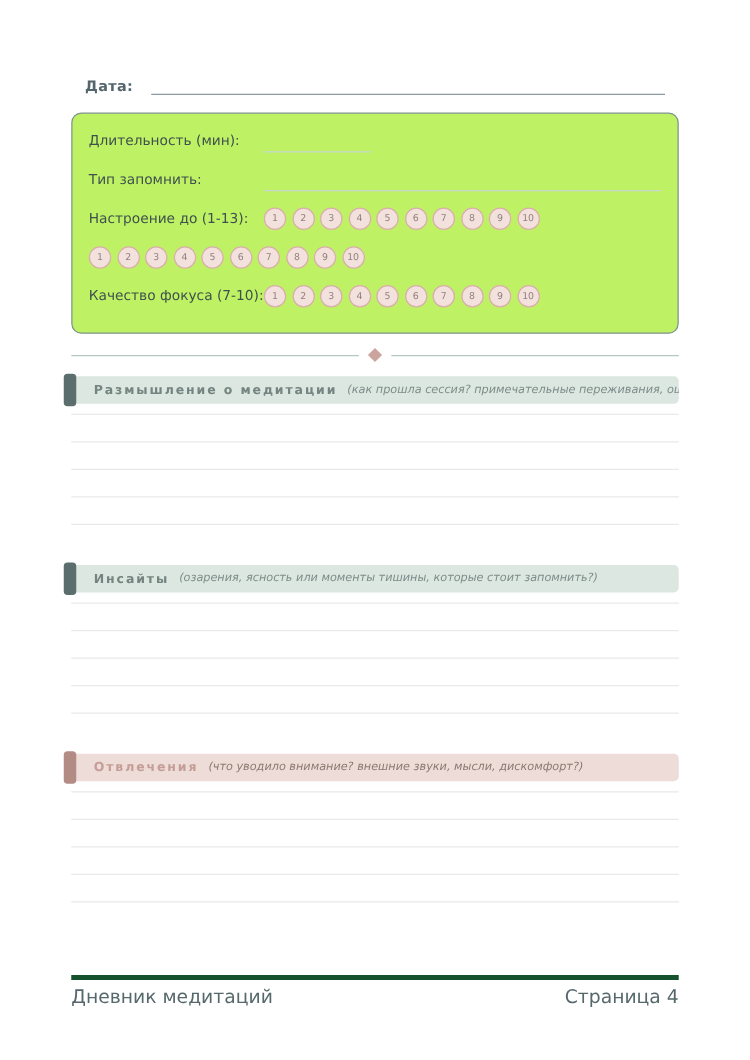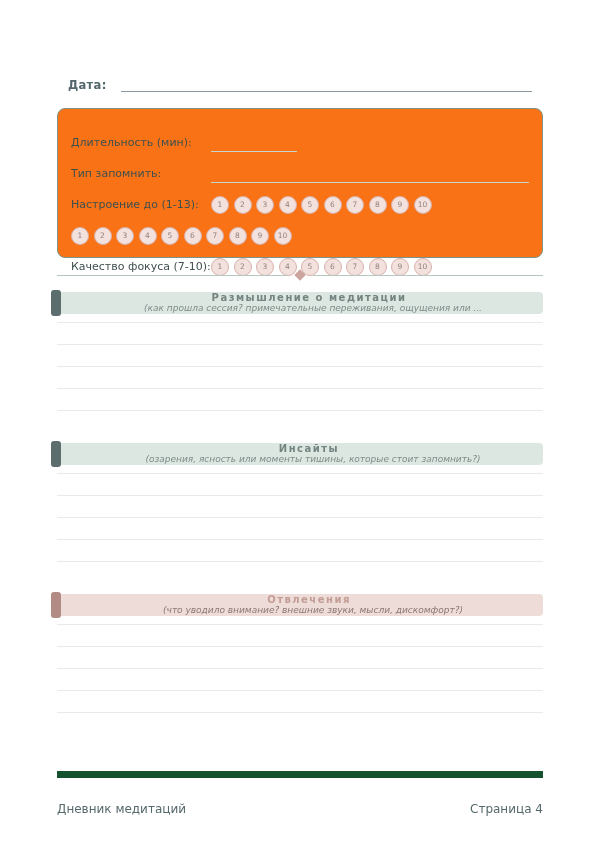--- a/index.html
+++ b/index.html
@@ -2,66 +2,66 @@
 <html><head>
 <meta charset="utf-8">
 <style>
   * { margin: 0; padding: 0; box-sizing: border-box; }
   html, body { width: 600px; height: 848px; background: #ffffff; overflow: hidden; }
   body { font-family: "DejaVu Sans", "Liberation Sans", sans-serif; color: #465654; }
 
   .page { width: 600px; height: 848px; padding-top: 60px; position: relative; }
 
   
-  .date-row { margin: 16px 68px; display: flex; align-items: flex-end; height: 16px; }
+  .date-row { margin: 0 68px; display: flex; align-items: flex-end; height: 16px; }
   .date-label { font-size: 11.5px; font-weight: bold; color: #54666c; letter-spacing: 0.3px; }
   .date-line { flex: 1; margin-left: 14px; border-bottom: 1px solid #8a9aa0; height: 14px; }
 
   
-  .session-box { margin: 14px 57px 0 57px; height: 150px; background: #f97316;
-                 border: 1px solid #7e948b; border-radius: 8px; padding: 18px 13px; }
+  .session-box { margin: 14px 57px 0 57px; height: 177px; background: #bef264;
+                 border: 1px solid #7e948b; border-radius: 8px; padding: 6px 13px; }
   .brow { display: flex; align-items: center; height: 31px; }
   .brow .lbl { font-size: 11px; color: #3f504e; width: 140px; flex: 0 0 140px; }
   .fline { border-bottom: 1px solid #c6d6ce; height: 12px; align-self: flex-end; margin-bottom: 6px; }
   .fline.short { width: 86px; }
   .fline.long { flex: 1; }
   .circles { display: flex; align-items: center; }
   .circle { width: 18px; height: 18px; border-radius: 50%; background: #f3e1de;
             border: 1px solid #d9b0aa; color: #93817e; font-size: 7.5px;
             display: flex; align-items: center; justify-content: center; margin-right: 4.5px; }
 
   
   .divider { margin: 12px 57px 0 57px; height: 10px; display: flex; align-items: center; }
   .dline { flex: 1; height: 1px; background: #b5c7be; }
   .diamond { width: 8px; height: 8px; background: #cba49d; transform: rotate(45deg);
              margin: 0 9px; flex: 0 0 8px; }
 
   
   .sections { margin-top: 12px; }
   .section { margin: 0 57px 32px 57px; position: relative; }
   .s-head { height: 22px; border-radius: 4px; display: flex; align-items: center;
-            padding-left: 18px; white-space: nowrap; overflow: hidden; flex-direction: column; }
+            padding-left: 18px; white-space: nowrap; overflow: hidden; }
   .s-accent { position: absolute; left: -6px; top: -2px; width: 10px; height: 26px;
               border-radius: 3px; }
   .s-title { font-size: 10px; font-weight: bold; letter-spacing: 1.5px; }
   .s-hint { font-size: 9px; font-style: italic; margin-left: 8px; }
   .section.green .s-head { background: #dce7e1; }
   .section.green .s-accent { background: #5c6d6d; }
   .section.green .s-title { color: #748481; }
   .section.green .s-hint { color: #7d8c8a; }
   .section.pink .s-head { background: #eddcd7; }
   .section.pink .s-accent { background: #b28b85; }
   .section.pink .s-title { color: #c49d96; }
   .section.pink .s-hint { color: #8d7872; }
   .line { height: 22px; border-bottom: 1px solid #e9e9e9; }
   .line.first { height: 9px; }
 
   
-  .footer { margin: 58px 57px 0 57px; border-top: 7px solid #14532d; padding-top: 24px;
-            display: flex; justify-content: space-between; font-size: 12px; color: #56686b; }
+  .footer { margin: 58px 57px 0 57px; border-top: 4px solid #14532d; padding-top: 4px;
+            display: flex; justify-content: space-between; font-size: 15px; color: #56686b; }
 </style>
 </head>
 <body>
 
 <div class="page">
 
   <div class="date-row">
     <span class="date-label">Дата:</span>
     <div class="date-line"></div>
   </div>

